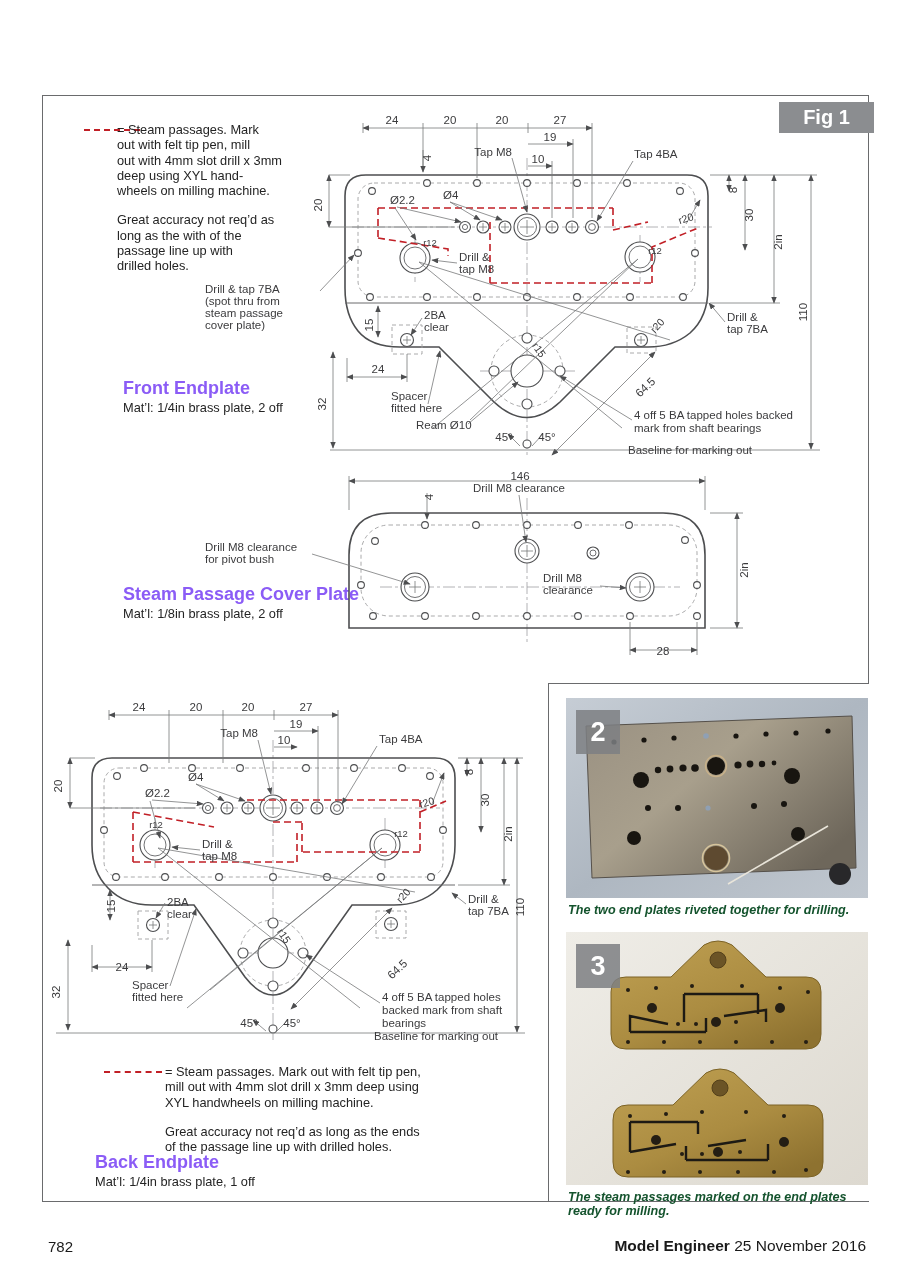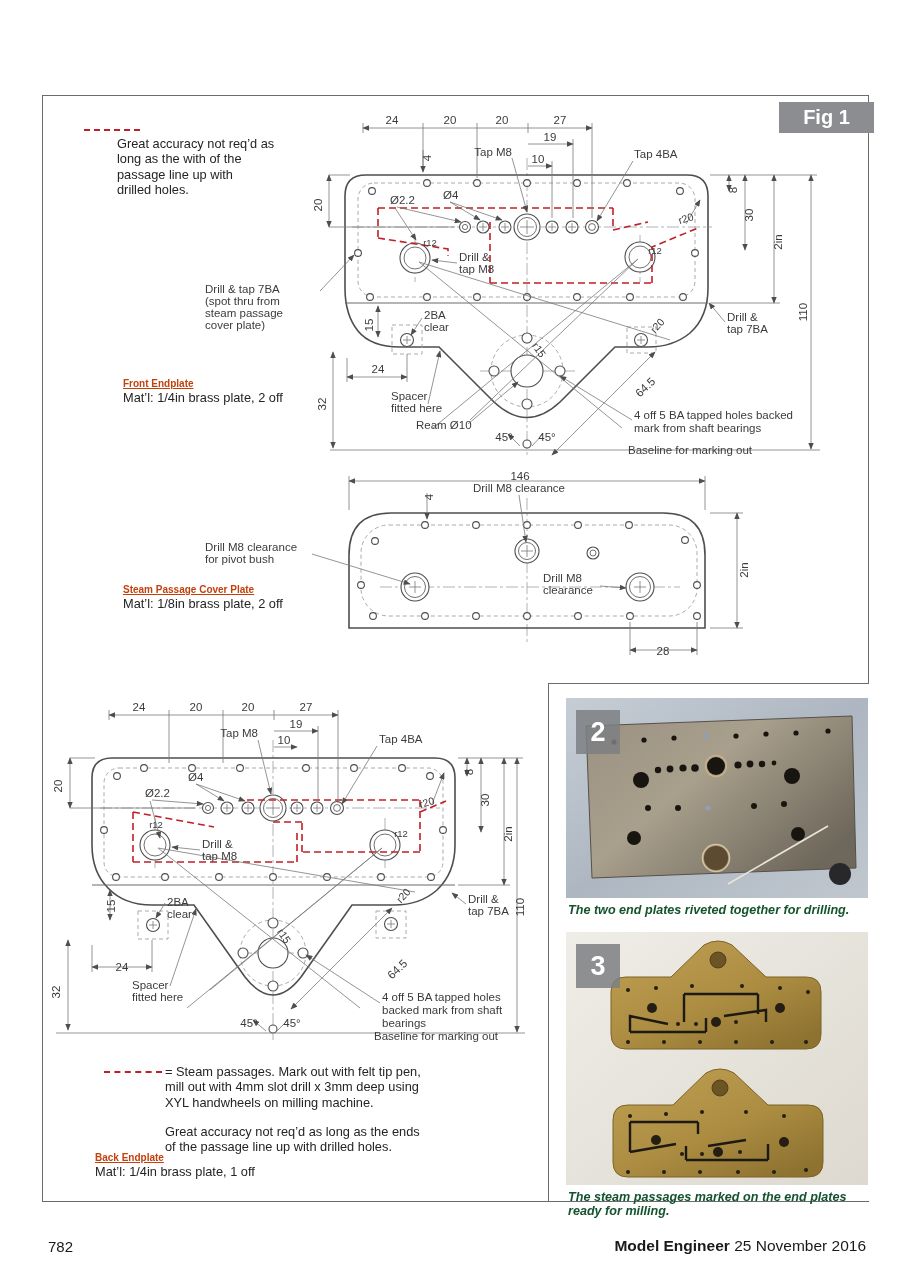--- a/index.html
+++ b/index.html
@@ -6,21 +6,21 @@
   #page{position:relative;width:905px;height:1280px;background:#ffffff;overflow:hidden;
         font-family:"Liberation Sans","DejaVu Sans",sans-serif;color:#222;}
   .abs{position:absolute;}
   #frame{left:42px;top:95px;width:825px;height:1105px;border:1px solid #6a6b6d;}
   #photo-panel{left:548px;top:683px;width:320px;height:517px;border-left:1px solid #6a6b6d;border-top:1px solid #6a6b6d;background:#fff;}
   #fig-badge{left:779px;top:102px;width:95px;height:31px;background:var(--badge);
              color:#fff;font-weight:bold;font-size:20px;display:flex;align-items:center;justify-content:center;}
   .legend{font-size:12.8px;line-height:15.3px;color:#242424;}
   .legend .para2{margin-top:14px;}
   .dash-swatch{height:0;border-top:2px dashed var(--red);}
-  .sec-title{font-size:10px;font-weight:bold;color:#c2410c;text-decoration:underline;}
+  .sec-title{font-size:18px;font-weight:bold;color:#8b5cf6;}
   .sec-sub{font-size:12.8px;color:#242424;margin-top:1px;}
   .photo{overflow:hidden;}
   .photo svg{display:block;}
   .photo-badge{position:absolute;left:10px;top:12px;width:44px;height:44px;background:rgba(125,127,130,.85);
                color:#fff;font-size:27px;font-weight:bold;display:flex;align-items:center;justify-content:center;}
   .caption{font-size:12.6px;font-weight:bold;font-style:italic;color:#14532d;}
   #footer-left{left:48px;top:1238px;font-size:15px;color:#1a1a1a;}
   #footer-right{top:1237px;right:39px;font-size:15.5px;color:#1a1a1a;}
   #footer-right b{font-weight:bold;}
   
@@ -39,20 +39,27 @@
 
 <div id="page">
 
   <div class="abs" id="frame"></div>
   <div class="abs" id="photo-panel"></div>
 
   <div class="abs" id="fig-badge">Fig 1</div>
 
   <div class="abs dash-swatch" style="left:84px;top:129px;width:56px;"></div>
   <div class="abs legend" style="left:117px;top:122px;width:230px;">
+    <div>
+        <div>= Steam passages. Mark</div>
+        <div>out with felt tip pen, mill</div>
+        <div>out with 4mm slot drill x 3mm</div>
+        <div>deep using XYL hand-</div>
+        <div>wheels on milling machine.</div>
+      </div>
     <div class="para2">
         <div>Great accuracy not req’d as</div>
         <div>long as the with of the</div>
         <div>passage line up with</div>
         <div>drilled holes.</div>
       </div>
   </div>
 
   <div class="abs dash-swatch" style="left:104px;top:1071px;width:58px;"></div>
   <div class="abs legend" style="left:165px;top:1064px;width:330px;">

